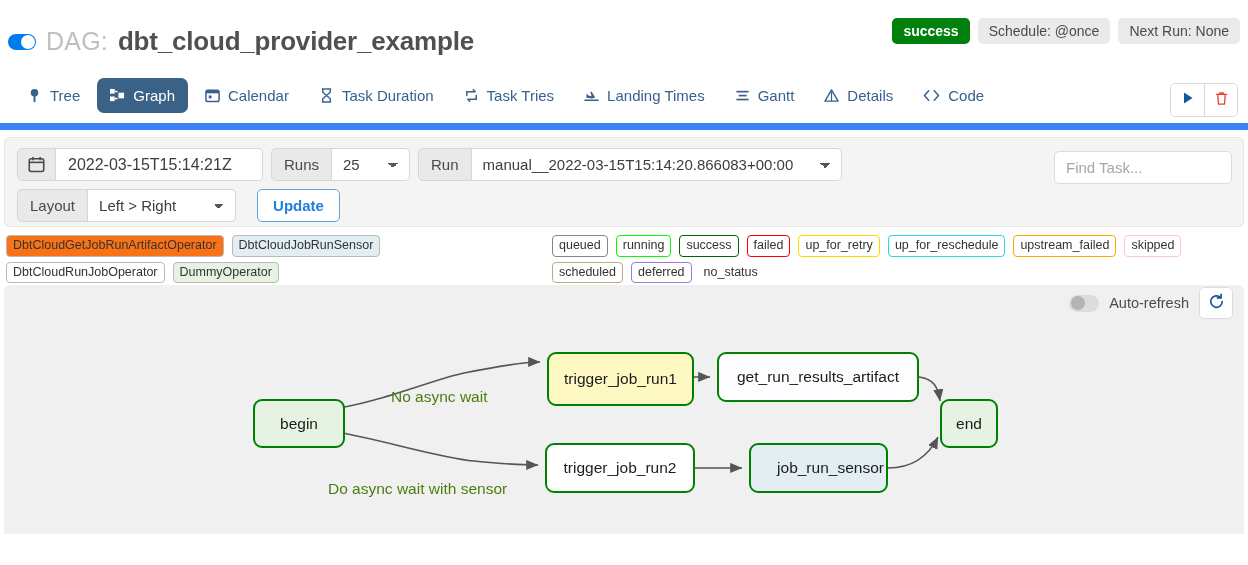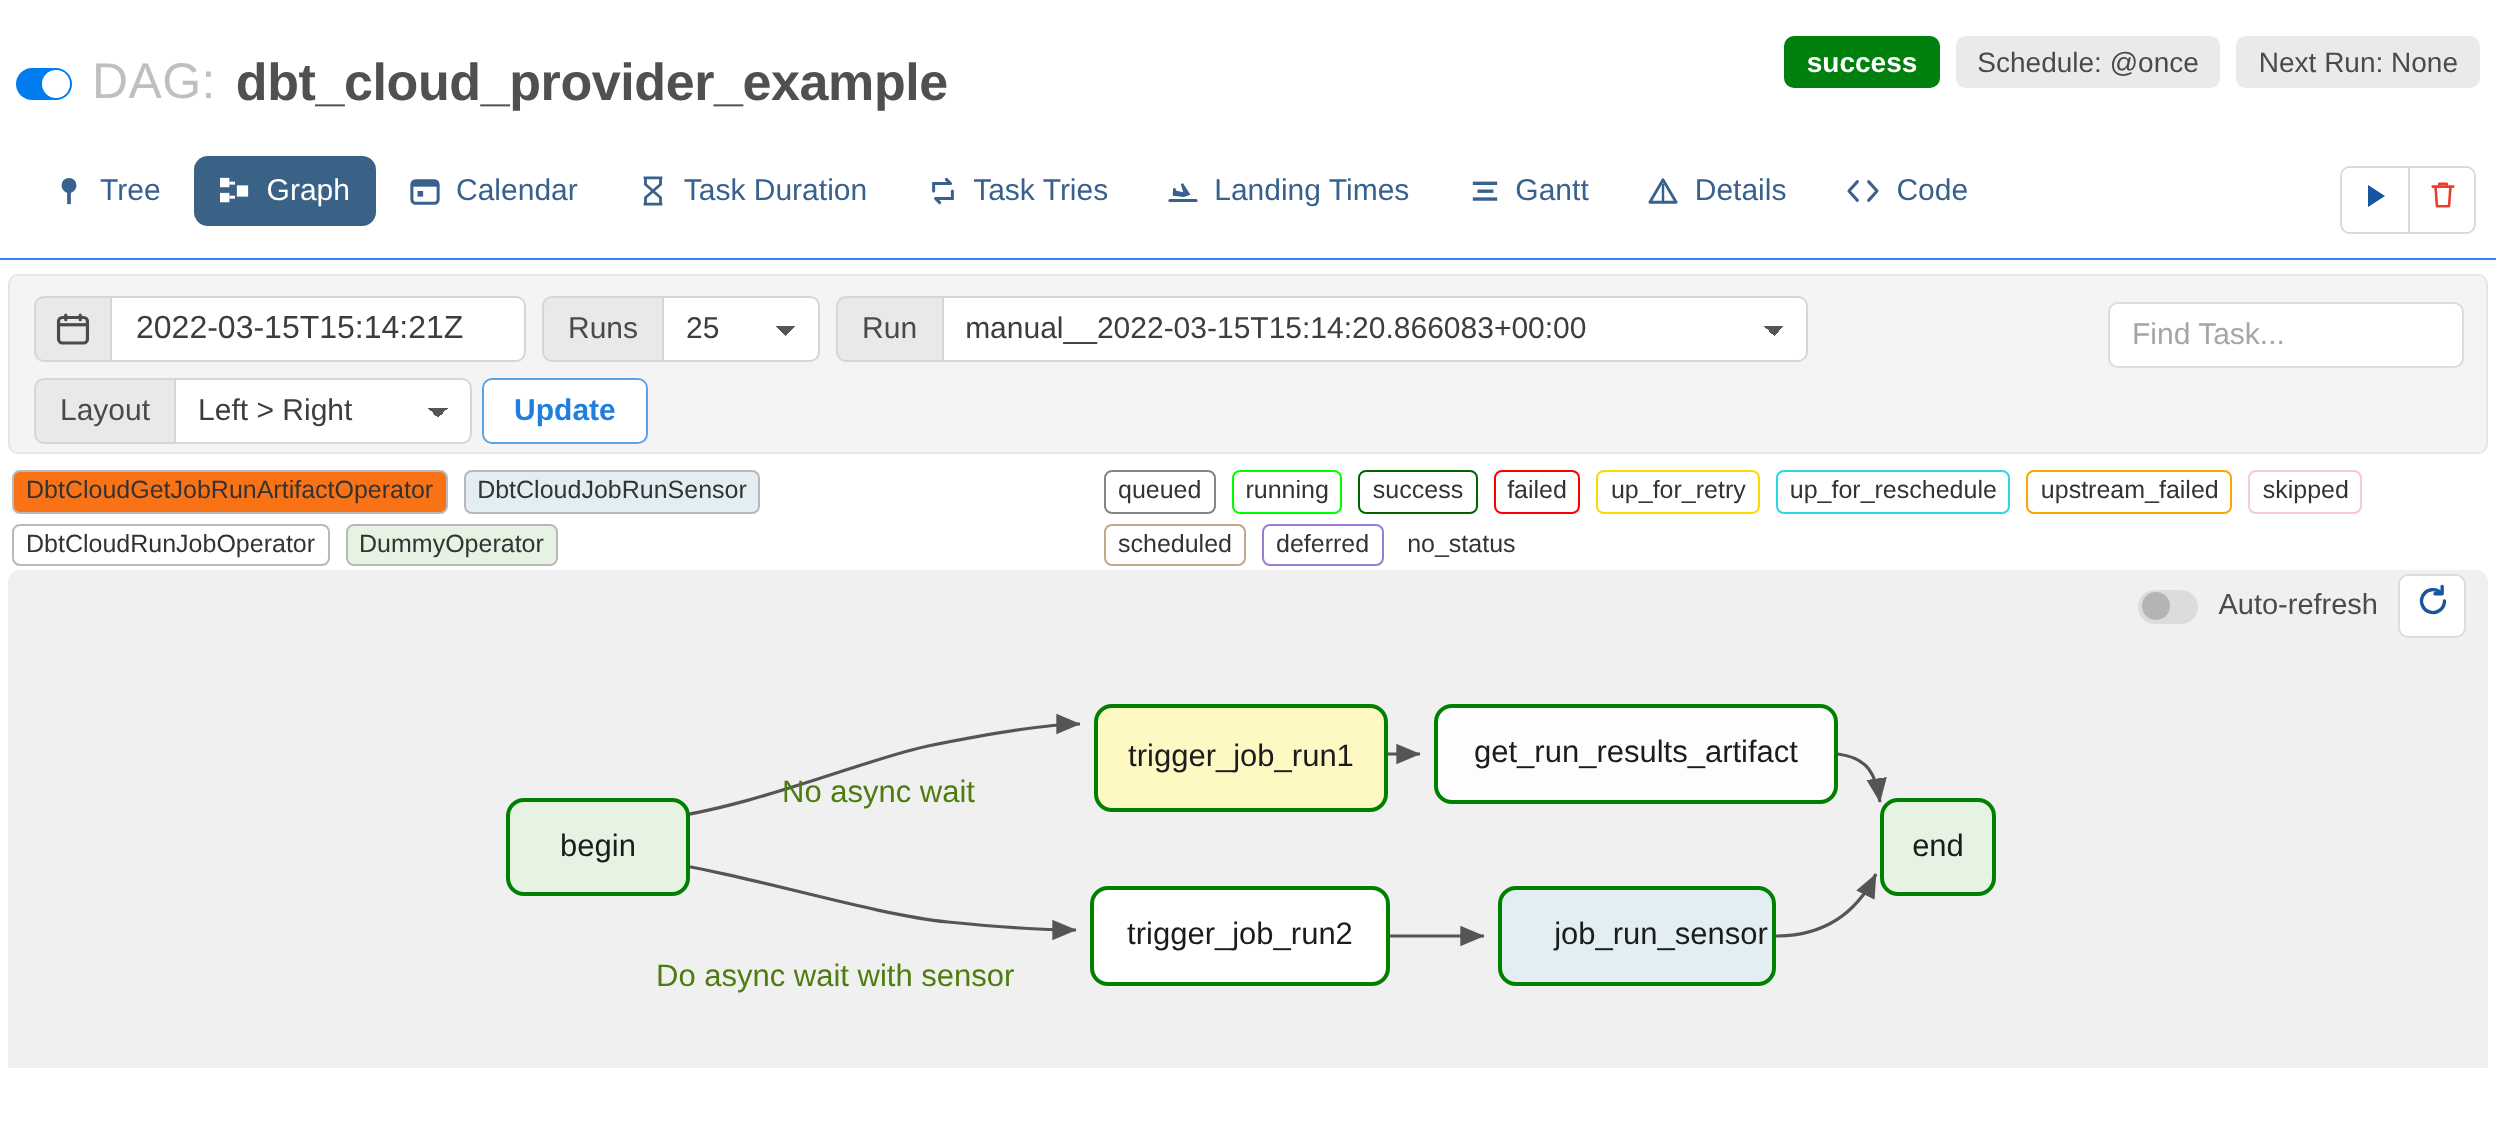--- a/index.html
+++ b/index.html
@@ -66,21 +66,21 @@
   .badge.state-success {
     background: #00800d;
     color: #fff;
     font-weight: 700;
   }
 
   
   .tabbar {
     position: relative;
     height: 58px;
-    border-bottom: 1px solid #3b82f6;
+    border-bottom: 7px solid #3b82f6;
     padding: 0 10px;
   }
   .tabs {
     position: absolute;
     left: 14px; top: 6px;
     display: flex; align-items: center; gap: 4px;
   }
   .tab {
     display: flex; align-items: center; gap: 8px;
     padding: 9px 13px;
@@ -159,21 +159,21 @@
     background-image:
       linear-gradient(45deg, transparent 50%, #555 50%),
       linear-gradient(135deg, #555 50%, transparent 50%);
     background-position:
       calc(100% - 16px) calc(50% + 1px),
       calc(100% - 11px) calc(50% + 1px);
     background-size: 5px 5px, 5px 5px;
     background-repeat: no-repeat;
   }
   .update-btn {
-    margin-left: 5px;
+    margin-left: 21px;
     border: 1px solid #5aa3e8;
     background: #fff;
     color: #1f7fe0;
     font-size: 15px;
     font-weight: 600;
     padding: 7px 15px;
     border-radius: 5px;
     cursor: pointer;
     font-family: "Liberation Sans", sans-serif;
   }
@@ -421,21 +421,21 @@
       <input class="finput" style="width: 207px;" value="2022-03-15T15:14:21Z">
     </div>
     <div class="ig" style="margin-left:8px">
       <span class="addon">Runs</span>
       <select class="fselect" style="width:78px">
         <option>25</option>
       </select>
     </div>
     <div class="ig" style="margin-left:8px">
       <span class="addon">Run</span>
-      <select class="fselect" style="width:432px">
+      <select class="fselect" style="width:370px">
         <option>manual__2022-03-15T15:14:20.866083+00:00</option>
       </select>
     </div>
   </div>
 
   <div class="frow">
     <div class="ig">
       <span class="addon">Layout</span>
       <select class="fselect" style="width:148px">
         <option>Left &gt; Right</option>

